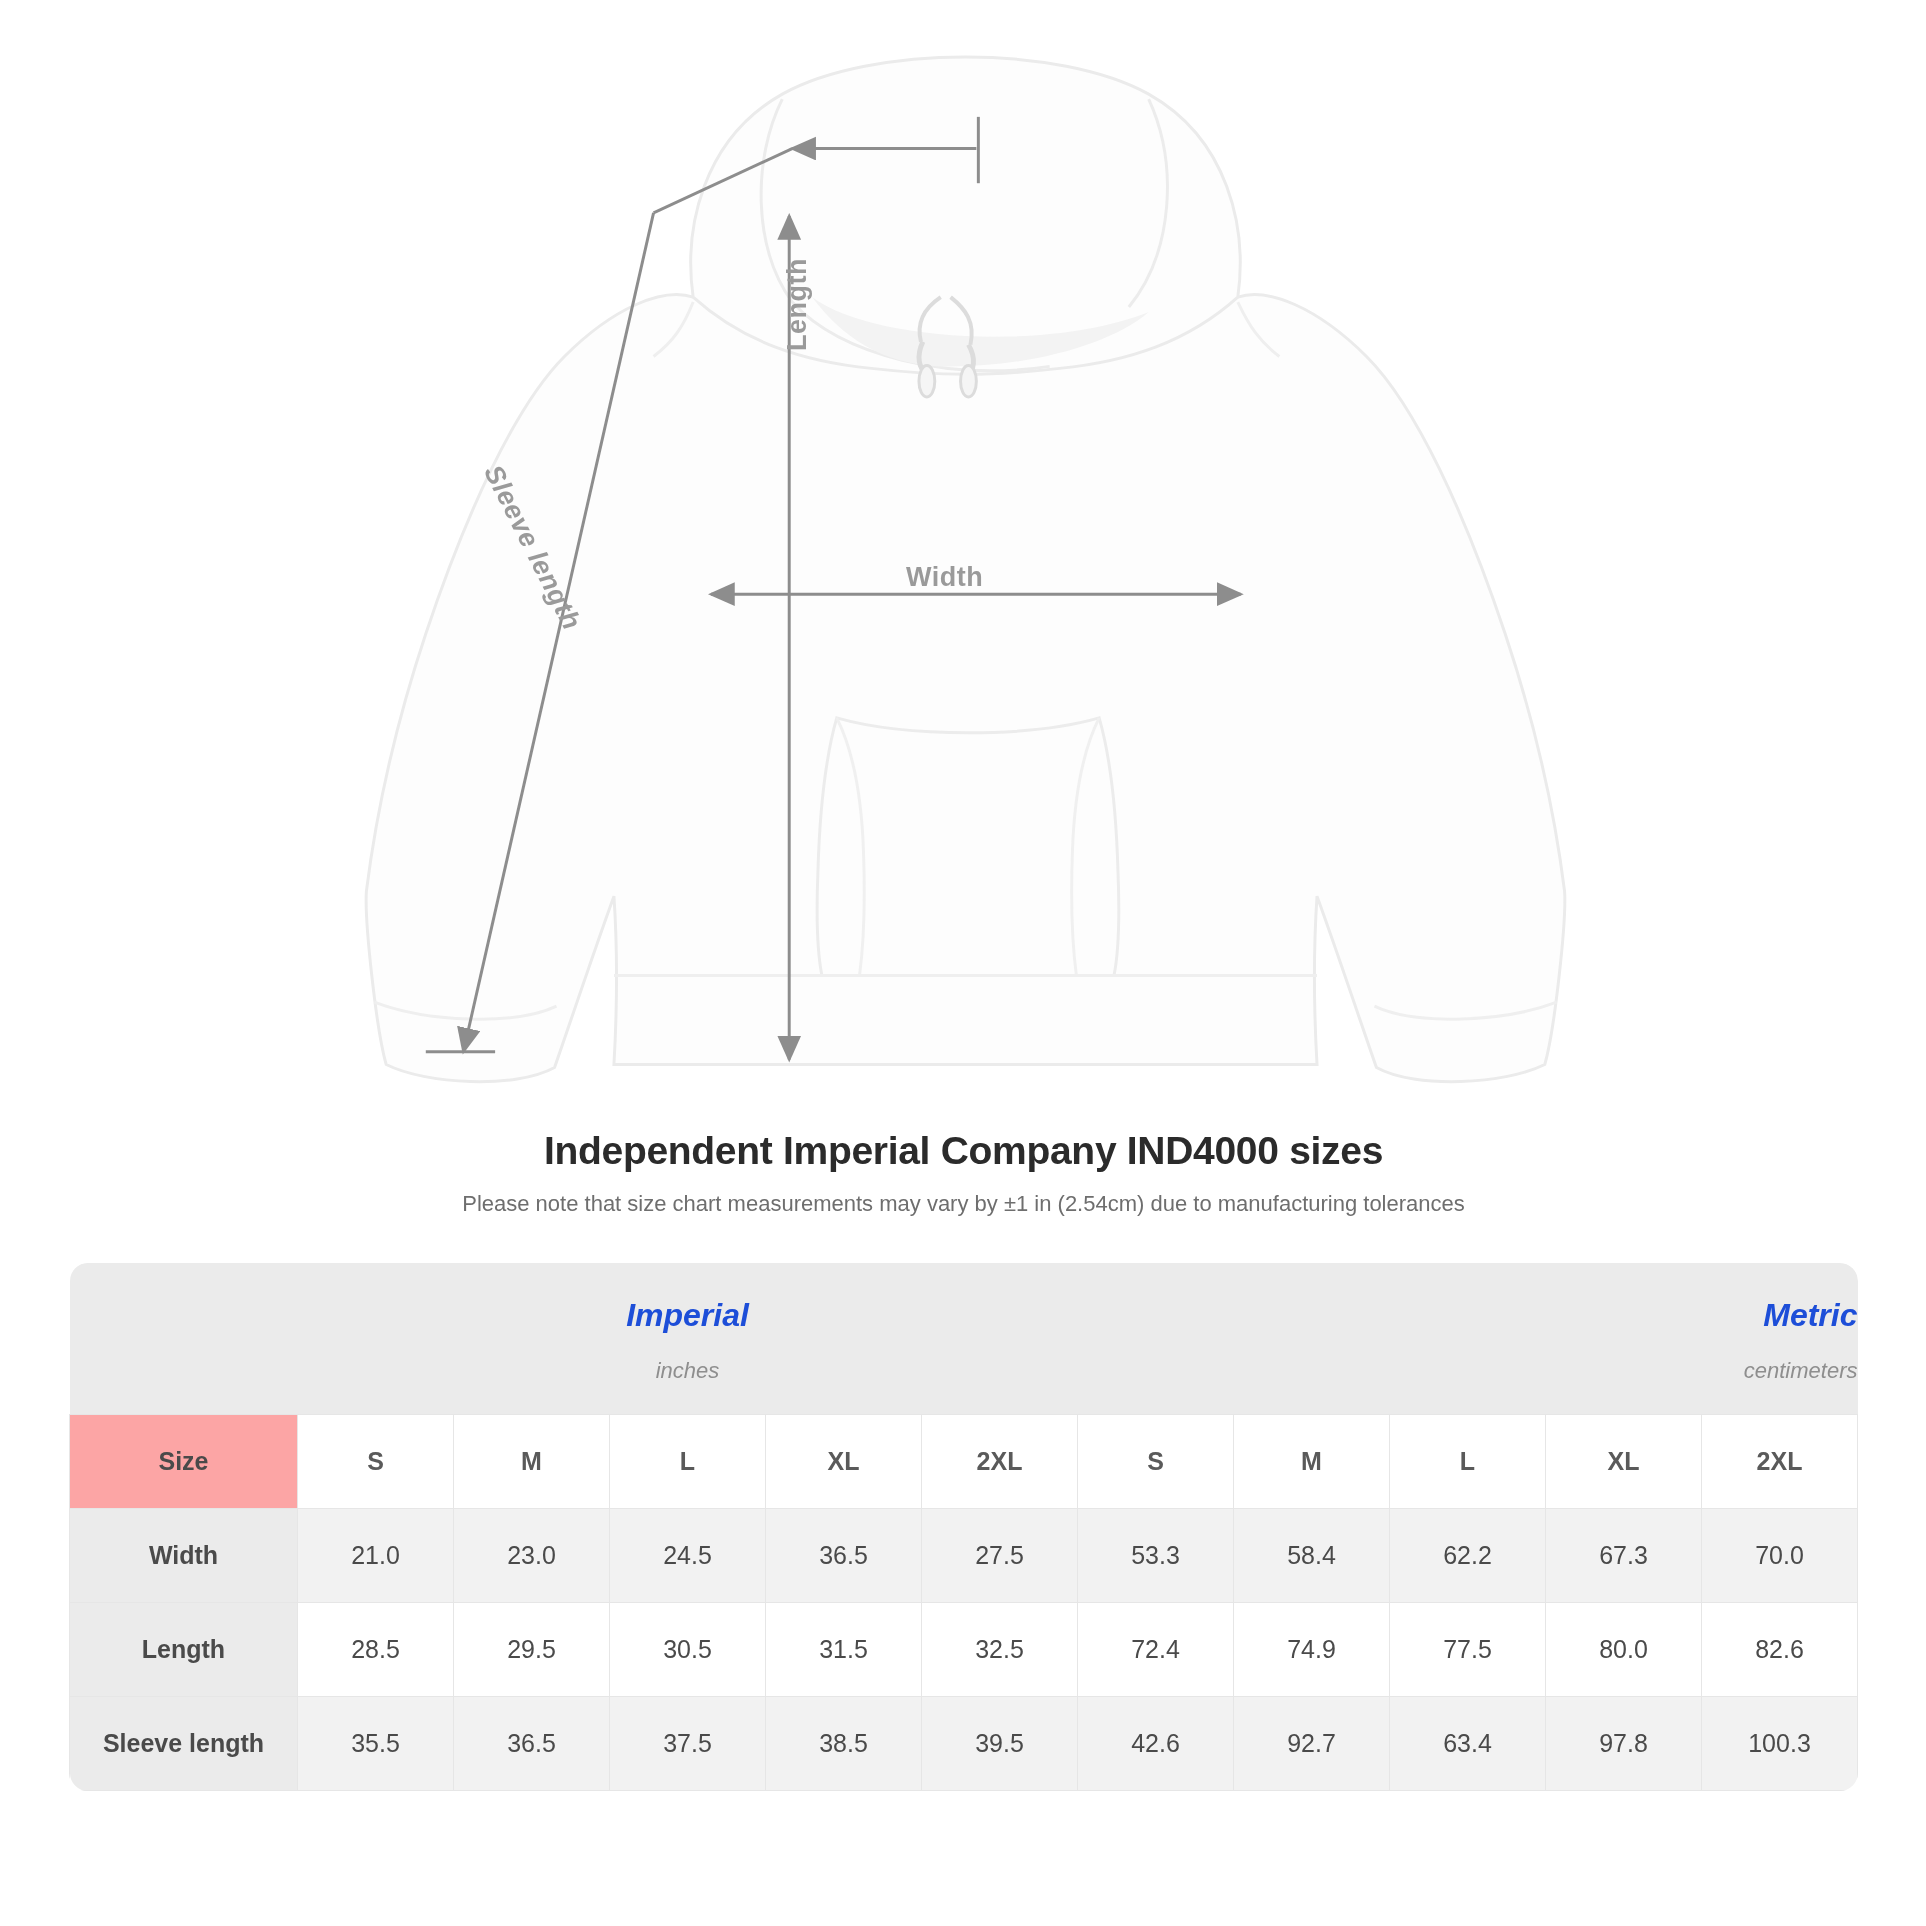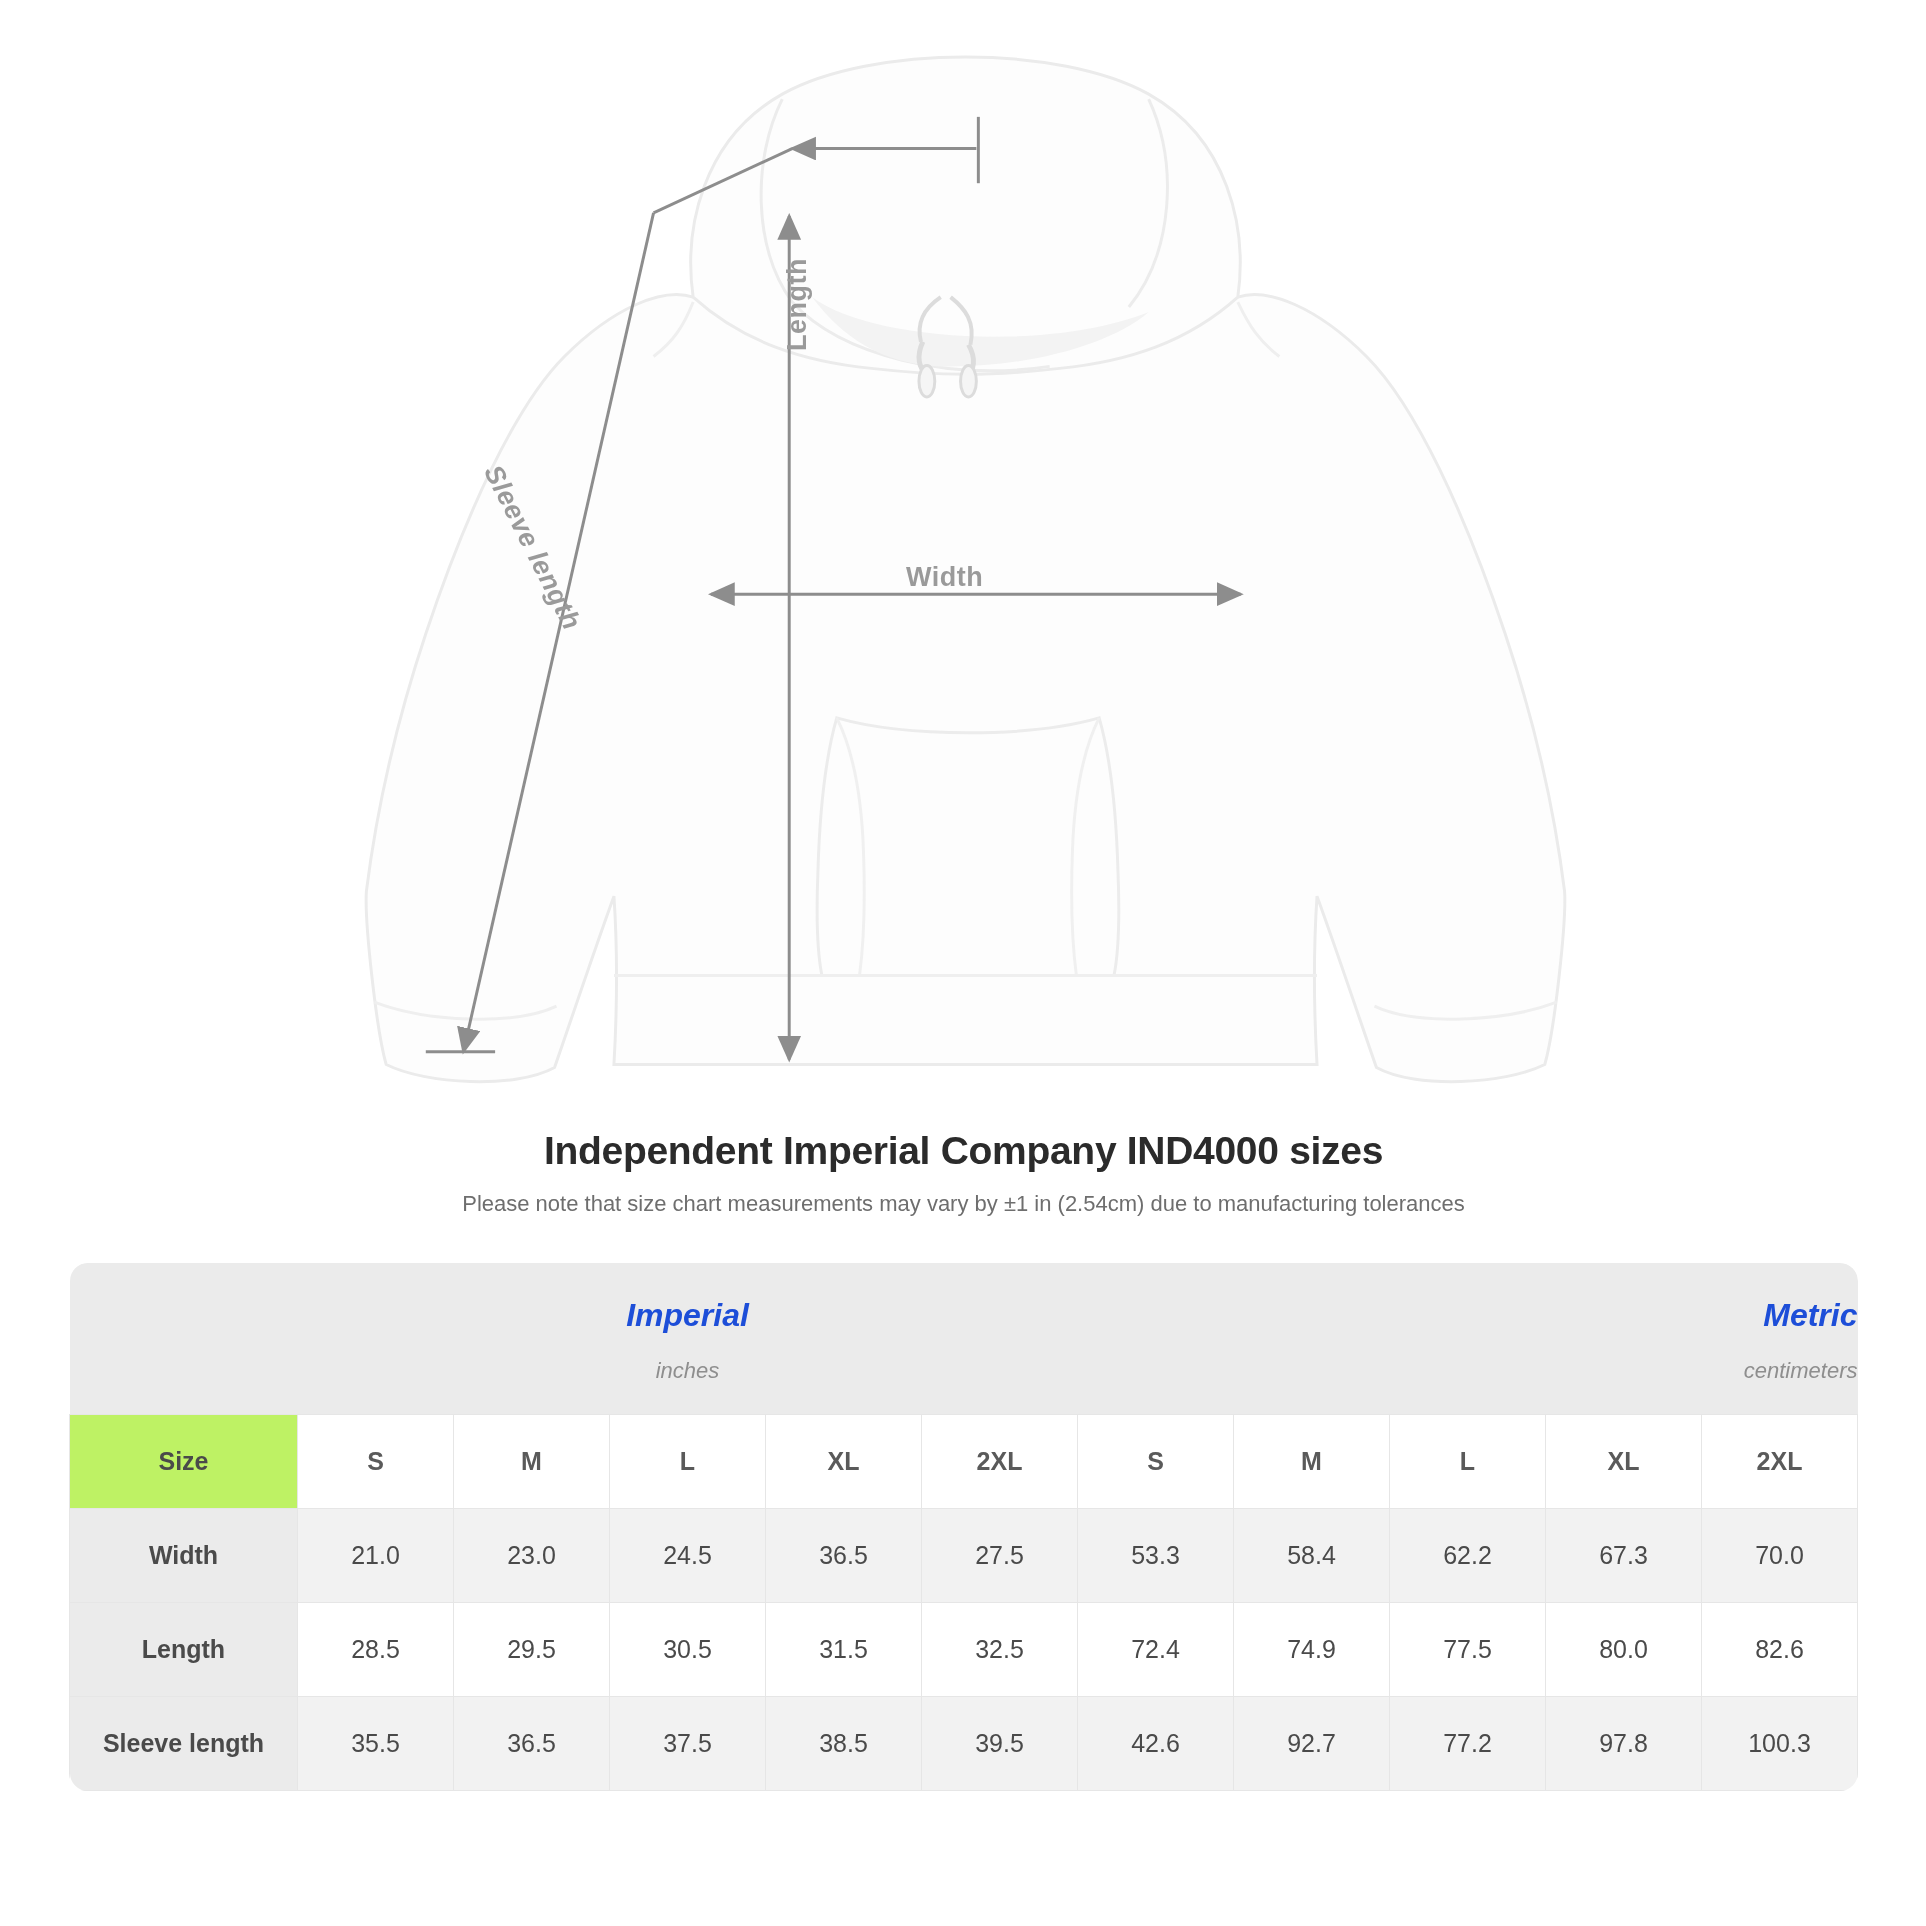--- a/index.html
+++ b/index.html
@@ -119,21 +119,21 @@
   }
   
   tr.head-row td {
     height: 91px;
     font-weight: bold;
     color: #5a5a5a;
     background: #ffffff;
     font-size: 25px;
   }
   tr.head-row td.corner {
-    background: #bef264;
+    background: #fca5a5;
     color: #4a4a4a;
   }
   tr.data-row td {
     height: 91px;
   }
   tr.data-row td.rowhead {
     background: #ebebeb;
     font-weight: bold;
     color: #4a4a4a;
   }
@@ -329,21 +329,21 @@
 
         <tr class="data-row shade">
           <td class="rowhead">Sleeve length</td>
           <td>35.5</td>
           <td>36.5</td>
           <td>37.5</td>
           <td>38.5</td>
           <td>39.5</td>
           <td>42.6</td>
           <td>92.7</td>
-          <td>77.2</td>
+          <td>63.4</td>
           <td>97.8</td>
           <td>100.3</td>
         </tr>
       </tbody>
     </table>
   </div>
 
 </div>
 
 

